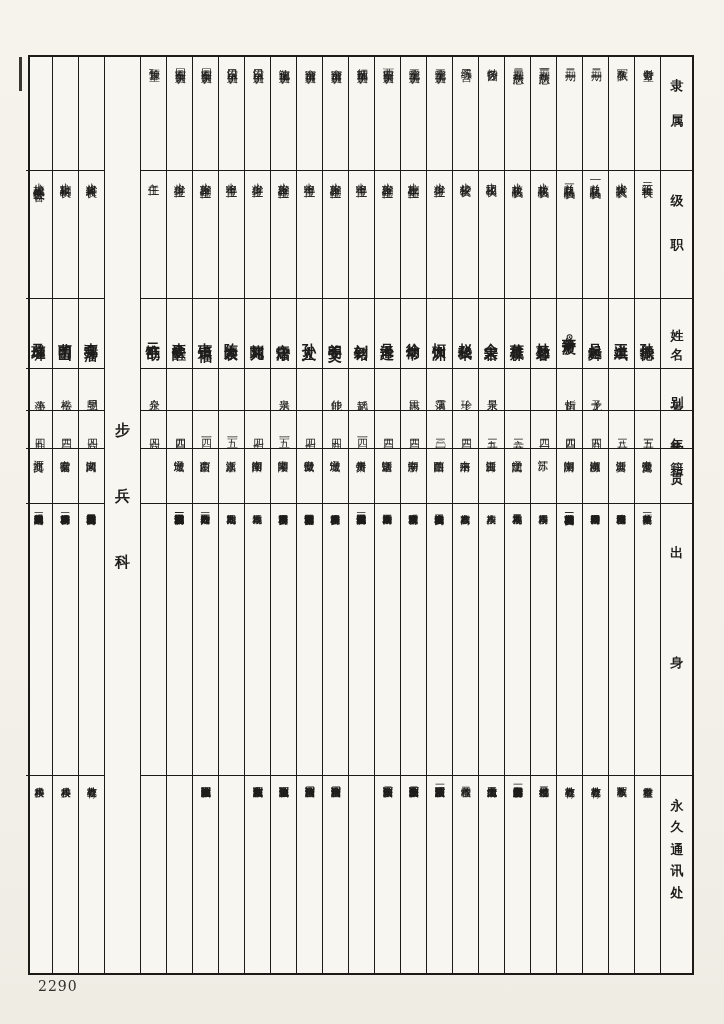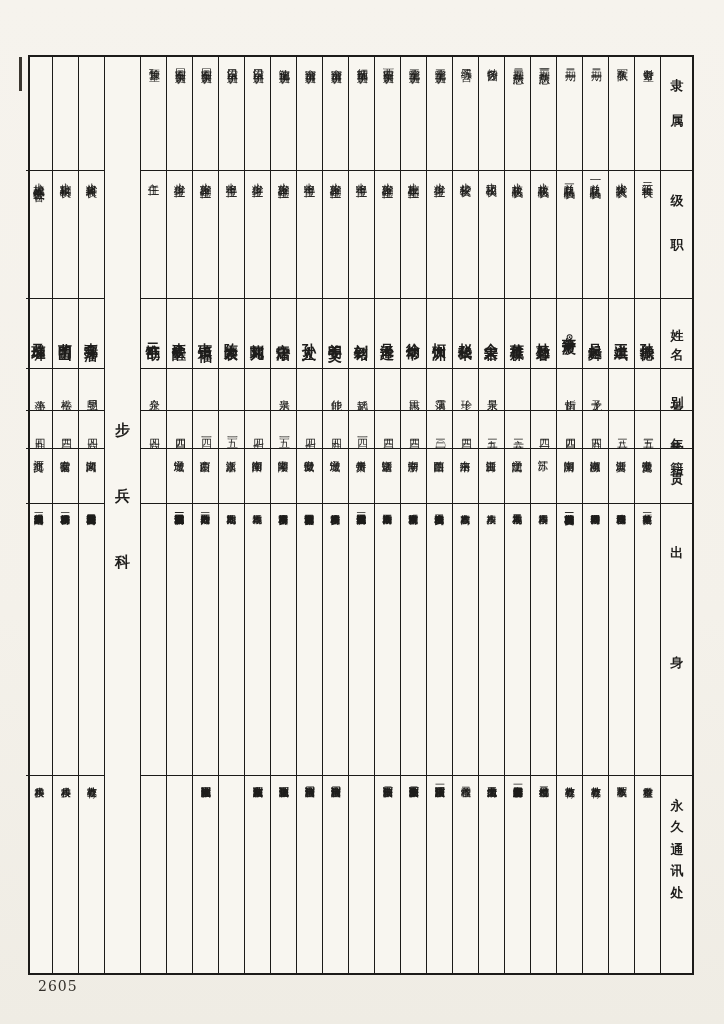--- a/index.html
+++ b/index.html
@@ -732,14 +732,14 @@
         </div>
     <div class="cell c-origin">
           <span class="vt">保定九期骑科战术研究班一期</span>
         </div>
     <div class="cell c-addr">
           <span class="vt">本校步兵科</span>
         </div>
   </div>
 </div>
 
-  <div class="pagenum">2605</div>
+  <div class="pagenum">2290</div>
 </div>
 
 </body></html>

